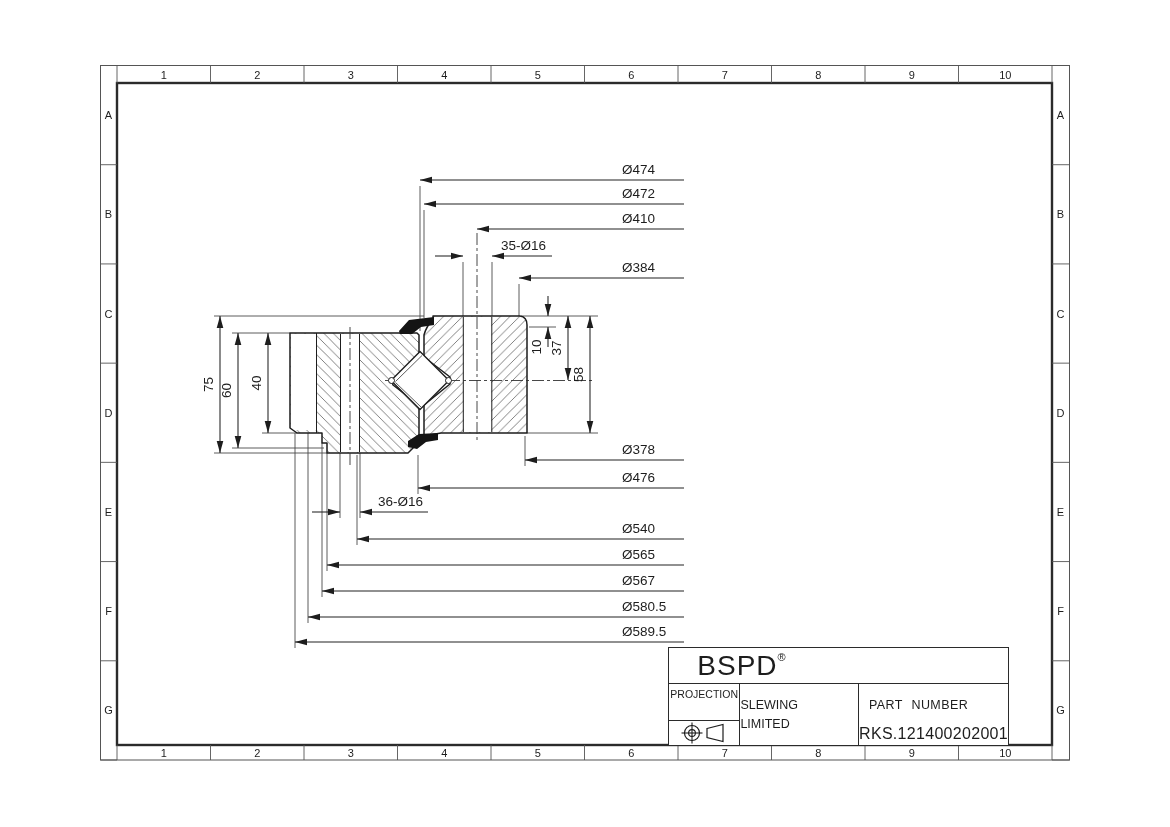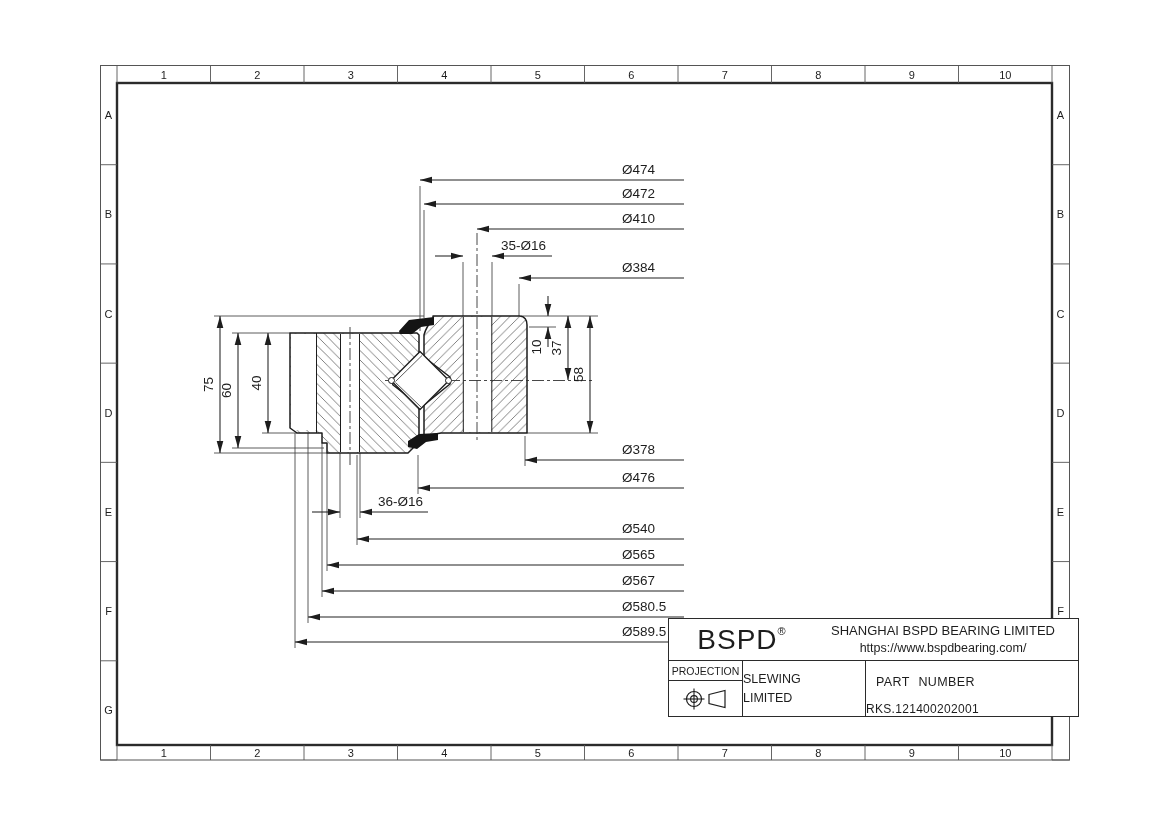--- a/index.html
+++ b/index.html
@@ -9,27 +9,27 @@
   .tb{position:absolute;box-sizing:border-box;border:1.4px solid #2b2b2b;background:#fff;
       display:flex;flex-direction:column;}
   .tb-row1{height:45px;border-bottom:1.4px solid #2b2b2b;display:flex;align-items:center;}
   .logo{width:145px;text-align:center;font-size:28px;letter-spacing:1px;line-height:1;}
   .logo sup{font-size:11px;vertical-align:14px;letter-spacing:0;}
   .company{flex:1;text-align:center;line-height:1.3;padding-right:6px;}
   .company-name{font-size:13px;}
   .company-url{font-size:12.5px;}
   .tb-row2{flex:1;display:flex;}
   .proj-cell{width:74px;border-right:1.4px solid #2b2b2b;display:flex;flex-direction:column;box-sizing:border-box;}
-  .proj-label{font-size:10.5px;text-align:center;border-bottom:1.4px solid #2b2b2b;padding:4px 0 3px;}
+  .proj-label{font-size:10.5px;text-align:center;border-bottom:1.4px solid #2b2b2b;padding:4px 0 20px;}
   .proj-sym{flex:1;display:flex;align-items:center;justify-content:center;}
   .prod-cell{width:123px;border-right:1.4px solid #2b2b2b;display:flex;flex-direction:column;
              align-items:flex-start;justify-content:center;font-size:12.5px;line-height:1.5;box-sizing:border-box;}
   .pn-cell{flex:1;}
   .pn-label{font-size:12.5px;margin:14px 0 0 10px;word-spacing:5px;letter-spacing:0.4px;}
-  .pn-value{text-align:left;font-size:12px;margin-top:13px;letter-spacing:0.3px;}
+  .pn-value{text-align:center;font-size:16px;margin-top:13px;letter-spacing:0.3px;}
 </style>
 </head>
 <body>
 
 <div class="stage">
   <svg class="cad" id="cad" width="1170" height="827" viewBox="0 0 1170 827">
       <defs>
         <pattern id="hatchL" width="9.5" height="9.5" patternUnits="userSpaceOnUse">
           <path d="M-2,-2 L11.5,11.5" stroke="#6d6d6d" stroke-width="0.85"></path>
         </pattern>
@@ -218,27 +218,23 @@
       <line x1="568" y1="316" x2="568" y2="380" stroke="#222" stroke-width="1.05"></line>
       <path d="M568,316 L564.7,328 L571.3,328 Z" fill="#1d1d1d" stroke="none" stroke-width="1.5" stroke-linejoin="round"></path>
       <path d="M568,380 L564.7,368 L571.3,368 Z" fill="#1d1d1d" stroke="none" stroke-width="1.5" stroke-linejoin="round"></path>
       <text x="561" y="348" font-size="13.5" font-family="&quot;Liberation Sans&quot;, sans-serif" fill="#1d1d1d" text-anchor="middle" transform="rotate(-90 561 348)">37</text>
       <line x1="590" y1="316" x2="590" y2="433" stroke="#222" stroke-width="1.05"></line>
       <path d="M590,316 L586.7,328 L593.3,328 Z" fill="#1d1d1d" stroke="none" stroke-width="1.5" stroke-linejoin="round"></path>
       <path d="M590,433 L586.7,421 L593.3,421 Z" fill="#1d1d1d" stroke="none" stroke-width="1.5" stroke-linejoin="round"></path>
       <text x="583" y="374.5" font-size="13.5" font-family="&quot;Liberation Sans&quot;, sans-serif" fill="#1d1d1d" text-anchor="middle" transform="rotate(-90 583 374.5)">58</text>
     </svg>
 
-  <div class="tb" style="left:668px;top:618px;width:411px;height:99px;">
+  <div class="tb" style="left:668px;top:647px;width:341px;height:99px;">
     <div class="tb-row1">
       <div class="logo"><span>BSPD</span><sup>®</sup></div>
-      <div class="company">
-        <div class="company-name">SHANGHAI BSPD BEARING LIMITED</div>
-        <div class="company-url">https://www.bspdbearing.com/</div>
-      </div>
     </div>
     <div class="tb-row2">
       <div class="proj-cell">
         <div class="proj-label">PROJECTION</div>
         <div class="proj-sym">
           <svg width="46" height="24" viewBox="0 0 46 24">
             <circle cx="11" cy="12" r="7.5" fill="none" stroke="#1d1d1d" stroke-width="1.2"></circle>
             <circle cx="11" cy="12" r="3.4" fill="none" stroke="#1d1d1d" stroke-width="1.1"></circle>
             <line x1="0.5" y1="12" x2="21.5" y2="12" stroke="#1d1d1d" stroke-width="1.1"></line>
             <line x1="11" y1="1.5" x2="11" y2="22.5" stroke="#1d1d1d" stroke-width="1.1"></line>

